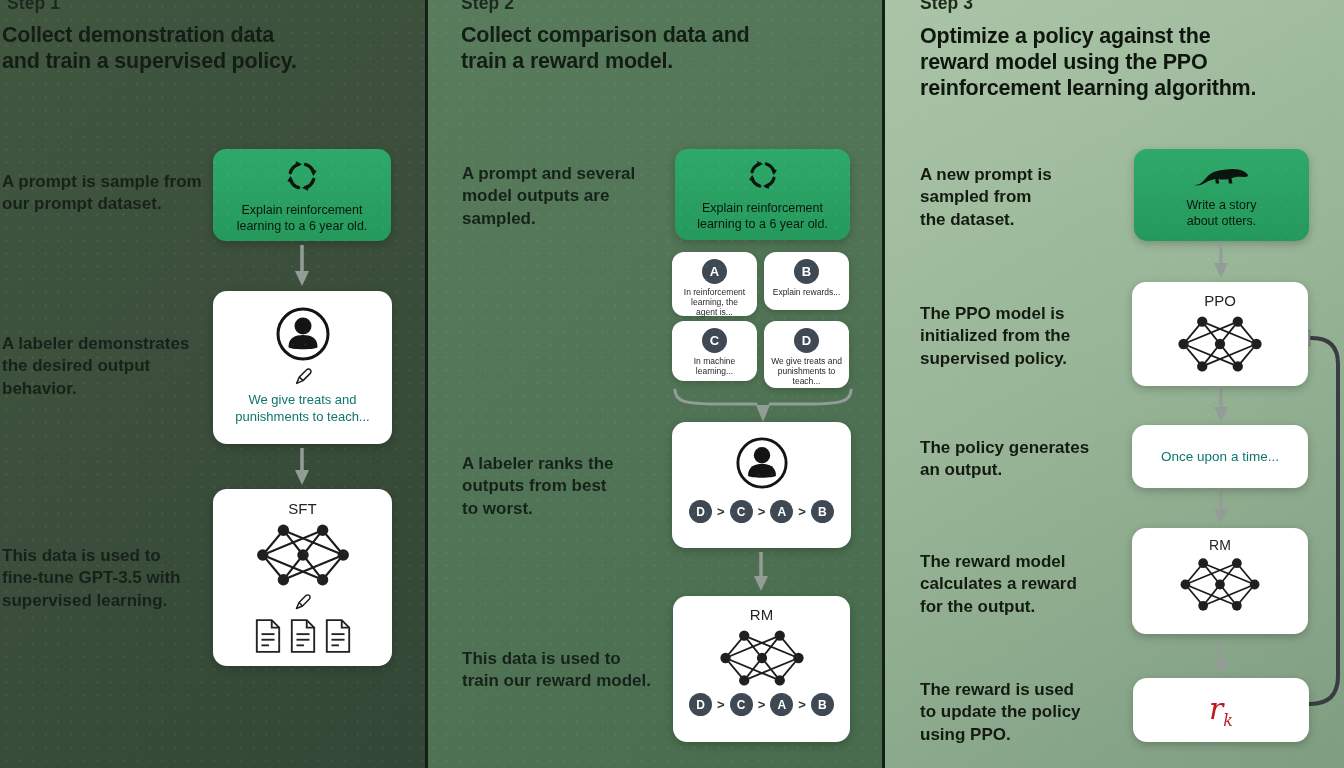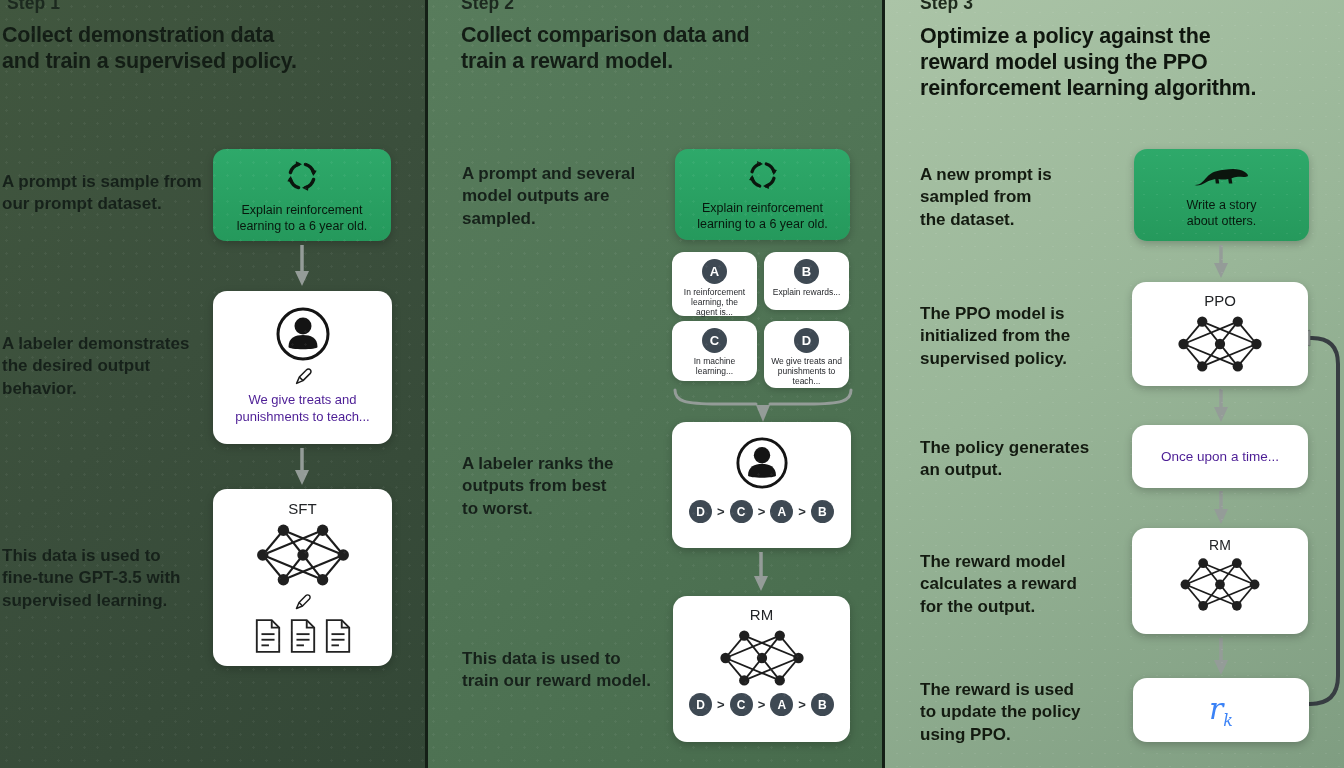--- a/index.html
+++ b/index.html
@@ -21,32 +21,32 @@
     letter-spacing:-.2px;color:#131d15;}
   .col3 .heading{color:#0f160e;}
   .caption{position:absolute;margin:0;font-size:17px;font-weight:600;line-height:1.32;color:#16211a;}
   .col3 .caption{color:#131a10;}
   .pre{white-space:pre-line;}
   .card{position:absolute;border-radius:14px;box-shadow:0 3px 9px rgba(0,0,0,.22);
     display:flex;flex-direction:column;align-items:center;box-sizing:border-box;}
   .green{background:linear-gradient(#2ea96a,#25995c);border-radius:13px;justify-content:center;gap:7px;}
   .gtext{font-size:12.5px;font-weight:500;line-height:1.28;color:#07180d;text-align:center;}
   .white{background:#ffffff;}
-  .ctext{font-size:13px;color:#4c1d95;line-height:1.3;text-align:center;font-weight:500;}
+  .ctext{font-size:13px;color:#0f766e;line-height:1.3;text-align:center;font-weight:500;}
   .netlabel{font-size:15px;color:#212326;font-weight:500;}
   .mini{position:absolute;background:#fff;border-radius:12px;display:flex;flex-direction:column;
     align-items:center;padding-top:7px;gap:3px;box-shadow:0 2px 6px rgba(0,0,0,.18);box-sizing:border-box;}
   .badge{width:25px;height:25px;border-radius:50%;background:#3e4953;color:#fff;font-weight:700;
     font-size:13px;display:flex;align-items:center;justify-content:center;flex:0 0 auto;}
   .minitext{font-size:8.5px;line-height:1.2;text-align:center;color:#25272b;font-weight:500;padding:0 4px;}
   .rank{display:flex;align-items:center;gap:5px;}
   .rank .badge{width:23px;height:23px;font-size:12px;}
   .gt{font-weight:700;font-size:13px;color:#2b3034;line-height:1;}
   .arr{position:absolute;}
-  .rk{font-family:"DejaVu Serif","Liberation Serif",serif;font-style:italic;font-size:30px;color:#3b82f6;}
+  .rk{font-family:"DejaVu Serif","Liberation Serif",serif;font-style:italic;font-size:30px;color:#b91c1c;}
   .rk sub{font-size:16px;}
   svg{display:block;}
 </style>
 </head>
 <body>
 
 <div class="canvas">
 
   <section class="col col1">
     <div class="step" style="left:7px;top:-7px;">Step 1</div>

